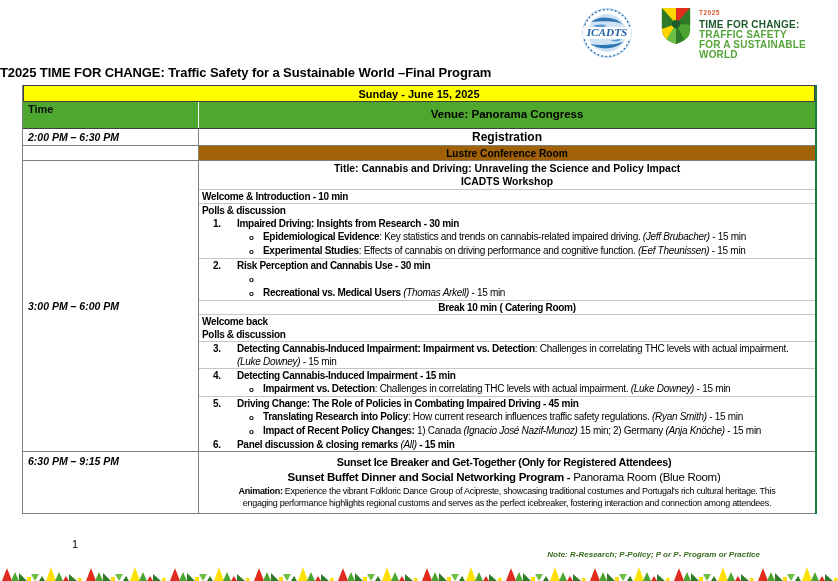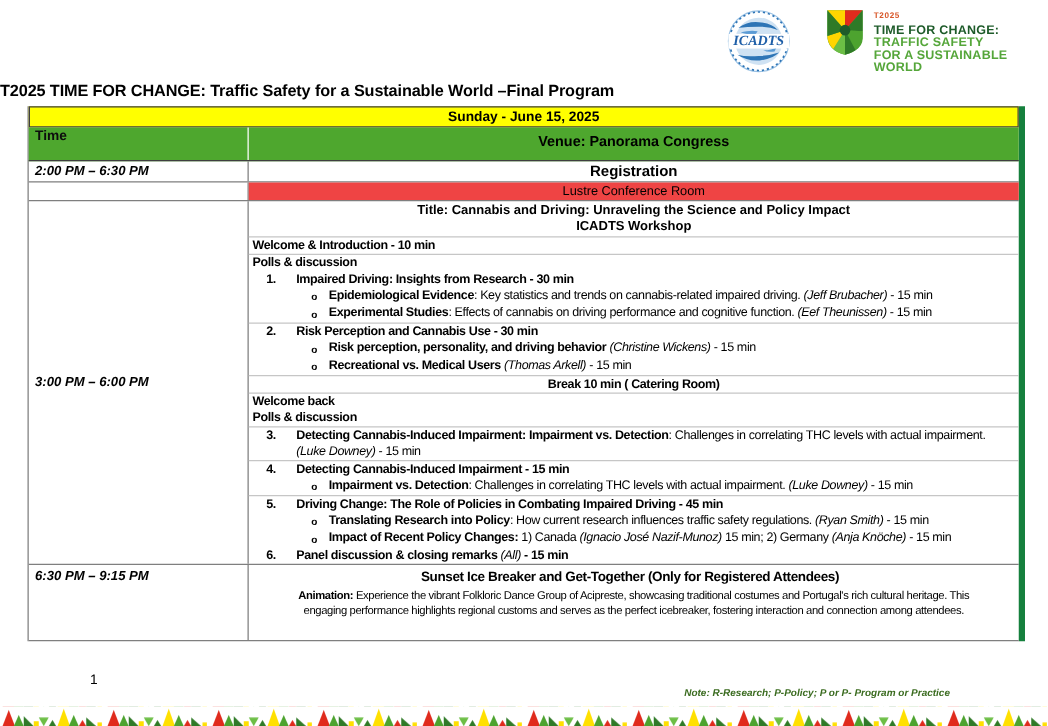--- a/index.html
+++ b/index.html
@@ -19,21 +19,21 @@
   .t2025-line1{font-size:10px;font-weight:700;color:#1e5b2a;letter-spacing:.2px;}
   .t2025-line{font-size:10px;font-weight:700;color:#55a63a;letter-spacing:.2px;}
   
   .doc-title{
     position:absolute;top:65px;left:0;width:100%;
     text-align:left;font-size:13px;font-weight:700;letter-spacing:-0.1px;
   }
   
   .program-table{
     position:absolute;top:85px;left:22px;width:792px;
-    border-left:1px solid #7f7f7f;border-right:5px solid #15803d;
+    border-left:1px solid #7f7f7f;border-right:2px solid #15803d;
     font-size:10.4px;
   }
   .t-date{
     height:15px;background:#ffff00;border:1px solid #3f3f3f;
     display:flex;align-items:center;justify-content:center;
     font-weight:700;font-size:11px;
   }
   .t-venue{height:26px;background:#4ea72e;border-bottom:1px solid #3f3f3f;display:flex;}
   .t-venue .vc-left{width:176px;padding:1px 0 0 5px;font-size:11px;font-weight:600;color:#0d0d0d;box-sizing:border-box;border-right:1.5px solid #ffffff;}
   .t-venue .vc-right{flex:1;display:flex;align-items:flex-end;justify-content:center;font-weight:700;font-size:11.5px;padding-bottom:8px;}
@@ -42,21 +42,21 @@
     width:176px;box-sizing:border-box;flex:none;
     border-right:1px solid #7f7f7f;
     font-weight:700;font-size:10.5px;padding-left:5px;
     display:flex;align-items:center;font-style:italic;
   }
   .time-top{align-items:flex-start;padding-top:3px;}
   .content-cell{flex:1;min-width:0;box-sizing:border-box;}
   .row-registration{height:16px;}
   .row-registration .content-cell{display:flex;align-items:center;justify-content:center;font-weight:700;font-size:12px;}
   .row-room{height:14px;}
-  .row-room .content-cell{background:#ef4444;display:flex;align-items:center;justify-content:center;font-weight:400;font-size:10.2px;}
+  .row-room .content-cell{background:#a16207;display:flex;align-items:center;justify-content:center;font-weight:700;font-size:10.2px;}
   .ws-head{text-align:center;font-weight:700;font-size:10.4px;line-height:13px;padding:1px 0;border-bottom:1px solid #c6c6c6;}
   .pgroup{padding:0;}
   .pgroup + .pgroup{border-top:1px solid #c6c6c6;}
   .pline{font-size:10px;line-height:13px;letter-spacing:-0.3px;padding-right:6px;}
   .pl-left{padding-left:3px;font-weight:700;}
   .pl-num,.pl-bullet{display:flex;}
   .num-label{flex:none;width:24px;padding-left:14px;font-weight:700;}
   .bullet-mark{flex:none;width:14px;margin-left:50px;font-size:8px;font-weight:700;padding-top:1px;}
   .ltext{flex:1;min-width:0;}
   .pl-center{text-align:center;font-weight:700;padding:0;}
@@ -164,21 +164,20 @@
                 <span class="ltext"><span class="seg-b">Experimental Studies</span><span class="seg-r">: Effects of cannabis on driving performance and cognitive function. </span><span class="seg-i">(Eef Theunissen)</span><span class="seg-r"> - 15 min</span></span>
               </div>
             </div>
             <div class="pgroup">
               <div class="pline pl-num">
                 <span class="num-label">2.</span>
                 <span class="ltext"><span class="seg-b">Risk Perception and Cannabis Use - 30 min</span></span>
               </div>
               <div class="pline pl-bullet">
                 <span class="bullet-mark">o</span>
-                <span class="ltext"><span class="seg-b">Risk perception, personality, and driving behavior </span><span class="seg-i">(Christine Wickens)</span><span class="seg-r"> - 15 min</span></span>
               </div>
               <div class="pline pl-bullet">
                 <span class="bullet-mark">o</span>
                 <span class="ltext"><span class="seg-b"> Recreational vs. Medical Users </span><span class="seg-i">(Thomas Arkell)</span><span class="seg-r"> - 15 min</span></span>
               </div>
             </div>
             <div class="pgroup">
               <div class="pline pl-center"><span class="seg-b">Break 10 min  ( Catering Room)</span></div>
             </div>
             <div class="pgroup">
@@ -220,20 +219,21 @@
               </div>
             </div>
           </div>
       </div>
     </div>
 
     <div class="t-row row-evening">
       <div class="time-cell time-top">6:30 PM – 9:15 PM</div>
       <div class="content-cell" id="evening-lines">
           <div class="pline pl-ev1"><span class="seg-b">Sunset Ice Breaker and Get-Together (Only for Registered Attendees)</span></div>
+          <div class="pline pl-ev2"><span class="seg-b">Sunset Buffet Dinner and Social Networking Program - </span><span class="seg-r"> Panorama Room (Blue Room)</span></div>
           <div class="pline pl-ev3"><span class="seg-b">Animation:</span><span class="seg-r"> Experience the vibrant Folkloric Dance Group of Acipreste, showcasing traditional costumes and Portugal's rich cultural heritage. This engaging performance highlights regional customs and serves as the perfect icebreaker, fostering interaction and connection among attendees.</span></div>
         </div>
     </div>
 
   </div>
 
   <div class="page-number">1</div>
   <div class="footer-note">Note: R-Research; P-Policy; P or P- Program or Practice</div>
 
   <svg class="mosaic-strip" width="838" height="16" viewBox="0 0 838 16" preserveAspectRatio="none">

